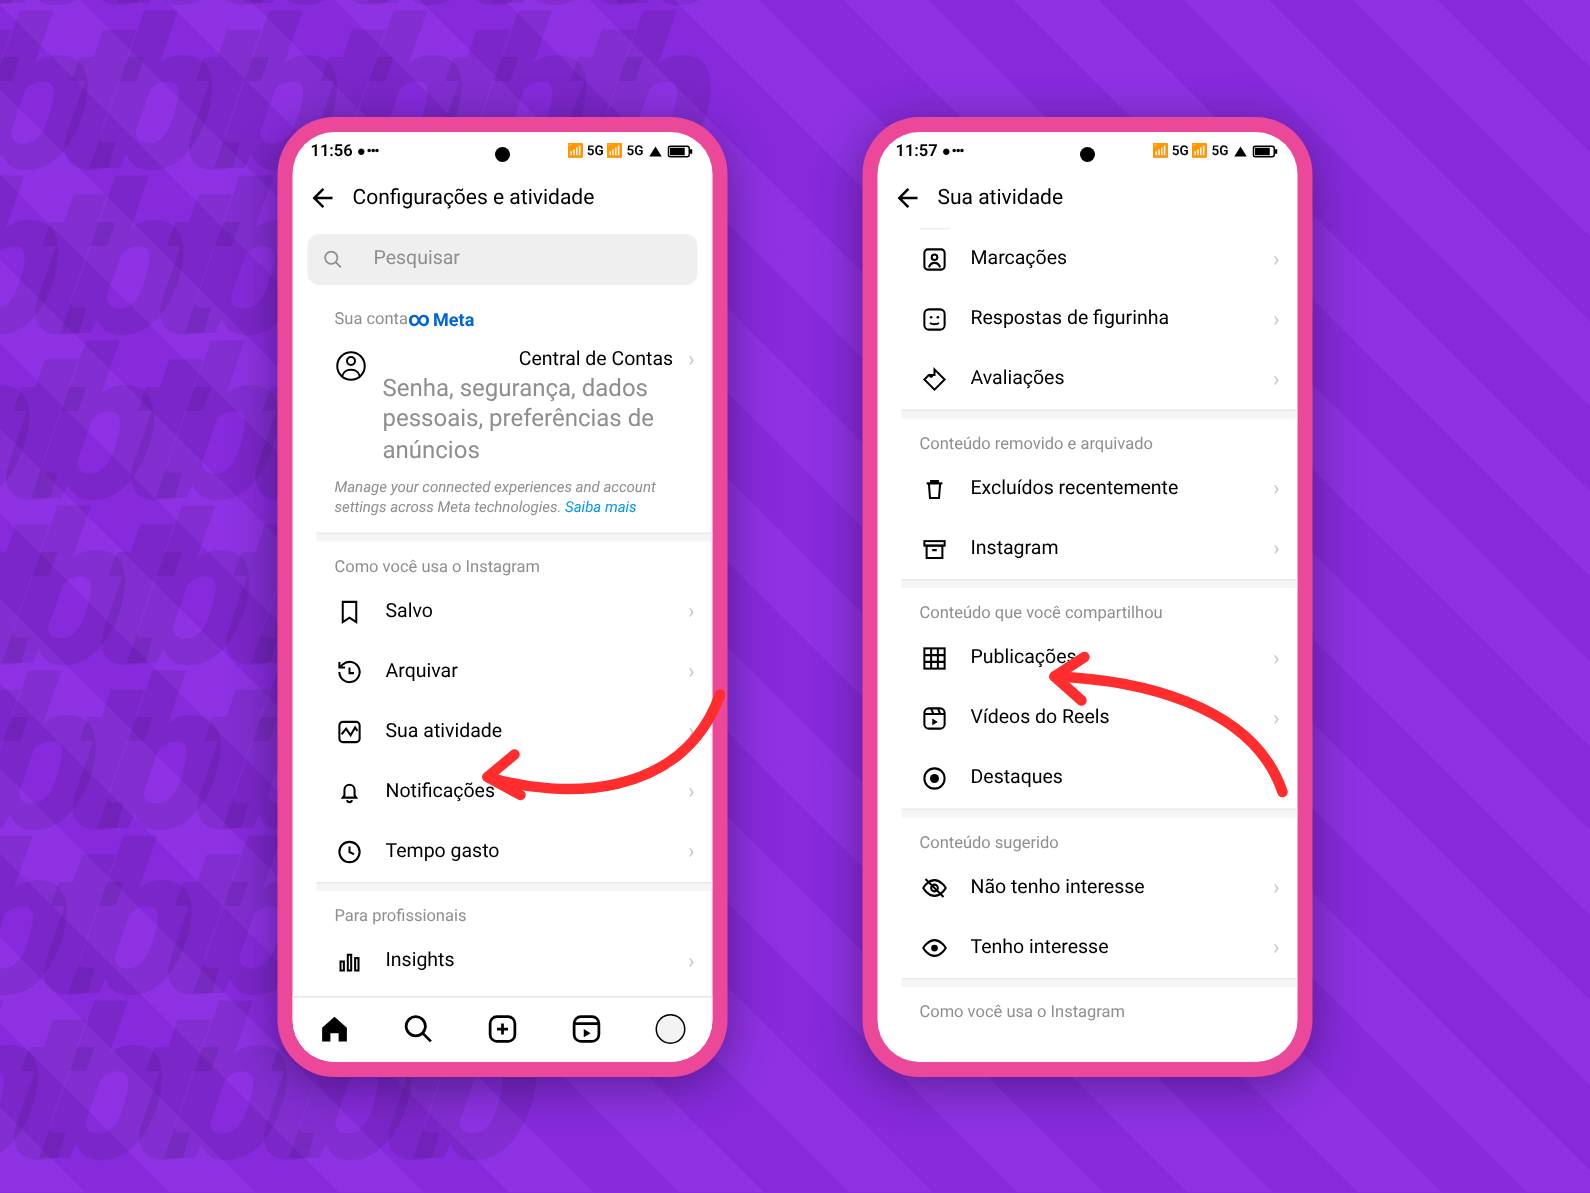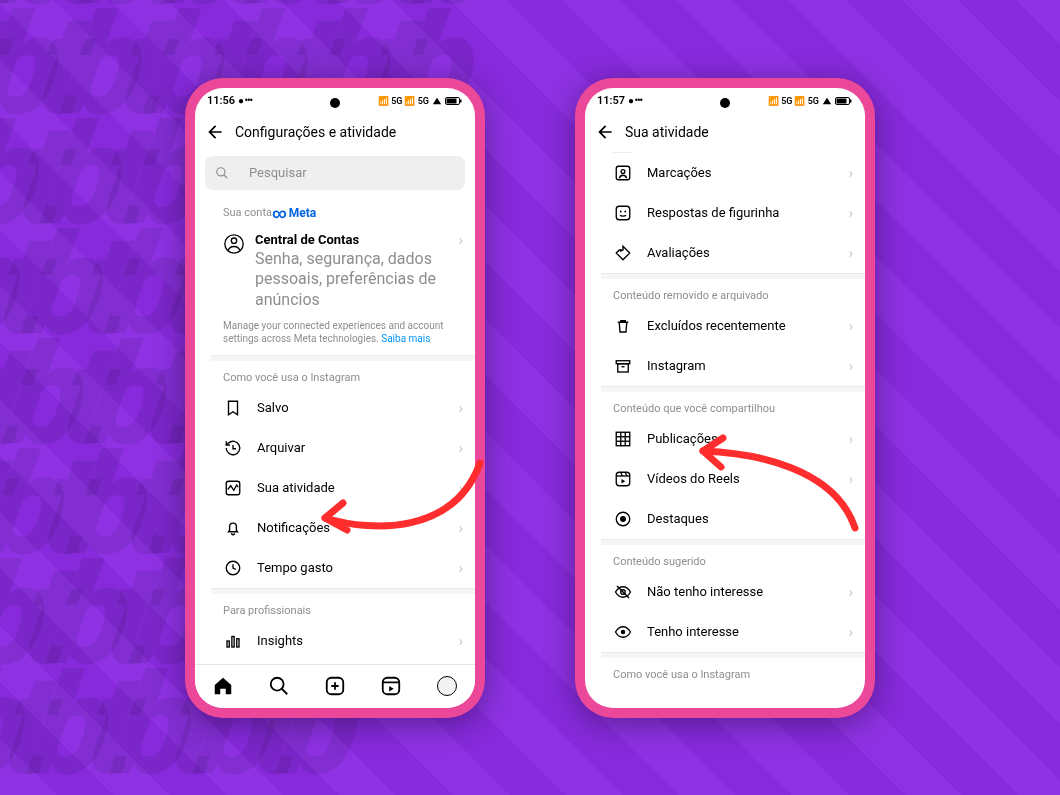--- a/index.html
+++ b/index.html
@@ -114,28 +114,29 @@
   }
   .section-head.only { padding-top:10px; padding-bottom:4px;}
   .meta-logo { color:#0064e0; font-weight:700; font-size:12px; display:flex; align-items:center; gap:2px;}
   .meta-logo .inf { font-size:14px; line-height:1;}
   .accounts-center {
     display:flex; align-items:flex-start; gap:10px;
     padding: 6px 12px 8px;
   }
   .accounts-center .ic { width:22px; display:flex; justify-content:center; padding-top:2px;}
   .accounts-center .txt { flex:1; }
-  .accounts-center .t1 { font-size: 13px; font-weight:700; color:#000; }
+  .accounts-center .t1 { font-size: 13px; font-weight:400; color:#000;text-align:right; }
   .accounts-center .t2 { font-size: 16px; color:#8e8e8e; line-height:1.3; margin-top:2px;}
   .chevron { color:#c7c7c7; font-size:14px; }
   .mgmt {
     padding: 0 12px 10px;
     font-size: 10px;
     color:#8e8e8e;
     line-height: 1.3;
+    font-style: italic;
   }
   .mgmt .link { color:#0095f6; }
   .divider {
     height: 6px;
     background: #f5f5f5;
     border-top: 1px solid #e9e9e9;
   }
   .divider-thin {
     height: 1px;
     background: #ededed;

